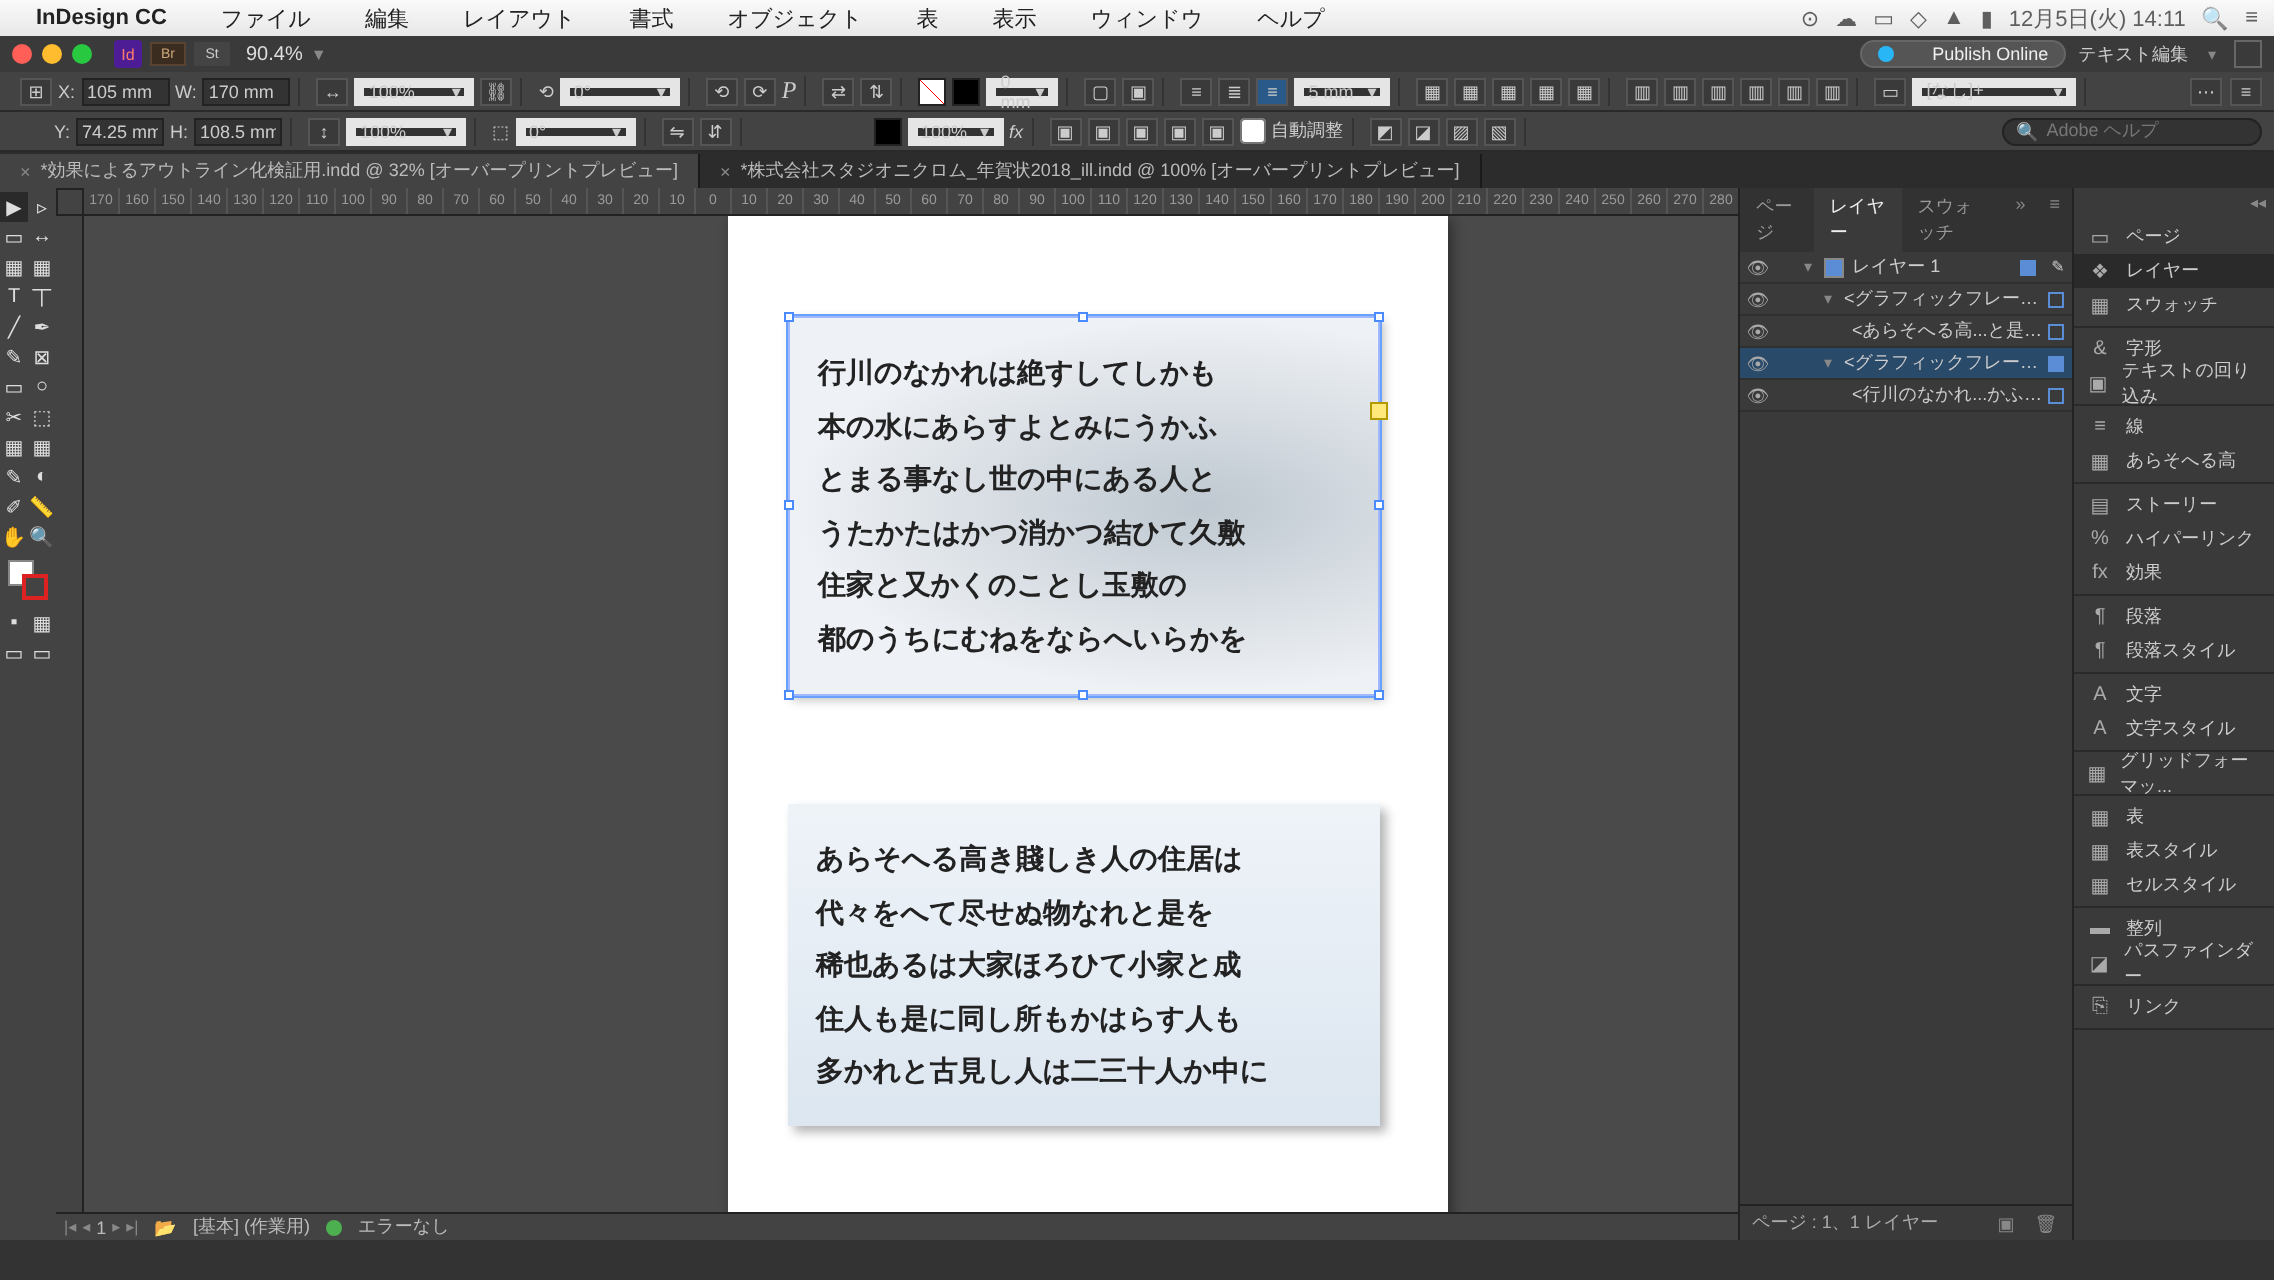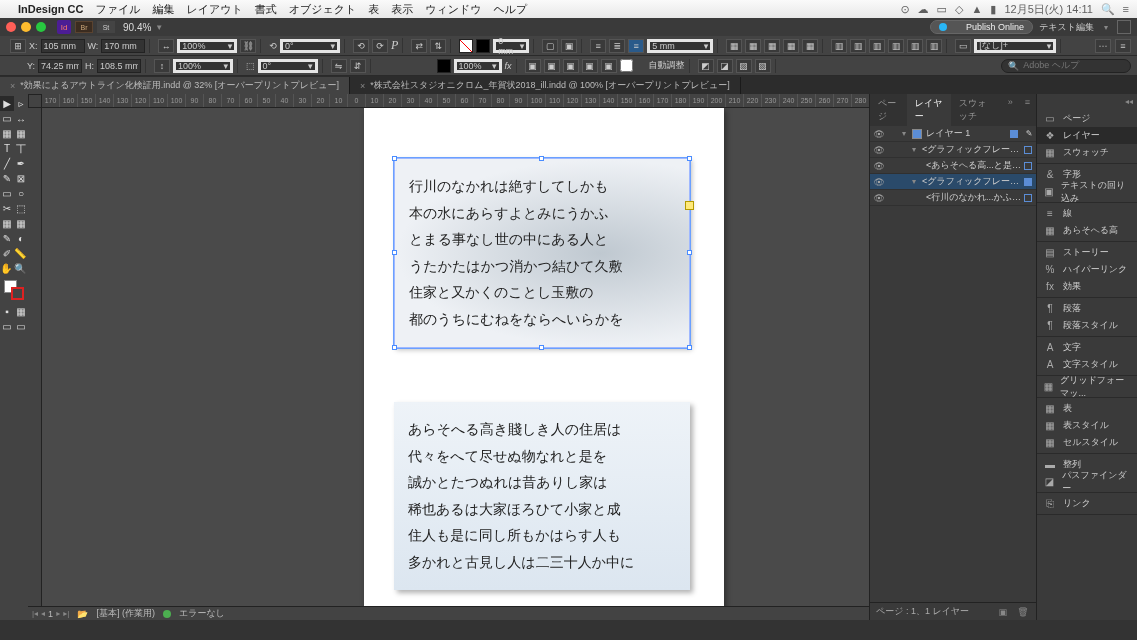--- a/index.html
+++ b/index.html
@@ -2,21 +2,21 @@
 <html><head>
 <meta charset="utf-8">
 <style>
 * { margin:0; padding:0; box-sizing:border-box; font-family:"Hiragino Sans","Meiryo",sans-serif; }
 body { background:#333; color:#ccc; font-size:10px; width:1137px; height:640px; overflow:hidden; position:relative; }
 
 
 .mac-menu { height:18px; background:linear-gradient(#fafafa,#e8e8e8); display:flex; align-items:center; font-size:11px; color:#222; padding:0 8px; }
 .mac-menu .apple { font-size:13px; margin-right:10px; }
 .mac-menu .app-name { font-weight:600; margin-right:12px; }
-.mac-menu .menu-item { margin-right:12px; cursor:default; }
+.mac-menu .menu-item { margin-right:12px; cursor:default;margin-left:15px; }
 .mac-menu .spacer { flex:1; }
 .mac-menu .status-icon { margin-left:8px; opacity:.7; font-size:11px; }
 
 
 .traffic-row { height:18px; background:#3a3a3a; display:flex; align-items:center; padding:0 6px; }
 .traffic { width:10px; height:10px; border-radius:50%; margin-right:5px; }
 .red{background:#ff5f57}.yellow{background:#febc2e}.green{background:#28c840}
 .traffic-row .doc-icon{margin-left:6px;width:14px;height:14px;background:#4c1d95;border-radius:2px;display:flex;align-items:center;justify-content:center;font-size:8px;color:#ff7b6b}
 .traffic-row .br{margin-left:4px;width:18px;height:12px;background:#3b2c20;border:1px solid #5a4330;font-size:7px;display:flex;align-items:center;justify-content:center;color:#c9a578}
 .traffic-row .st{margin-left:4px;width:18px;height:12px;background:#444;font-size:7px;display:flex;align-items:center;justify-content:center}
@@ -26,21 +26,21 @@
 .publish-btn{background:#555;border:1px solid #666;padding:1px 8px;border-radius:9px;font-size:9px;color:#eee;display:flex;align-items:center;gap:19px}
 .pub-dot{width:8px;height:8px;border-radius:50%;background:#29b6f6}
 .edit-label{font-size:9px;color:#ccc;}
 .bar-icon{width:14px;height:14px;border:1px solid #666;margin-left:3px}
 
 
 .ctrl { background:#434343; border-bottom:1px solid #2a2a2a; height:20px; display:flex; align-items:center; padding:0 6px; font-size:9px; color:#ccc; gap:4px; }
 .ctrl .seg{display:flex;align-items:center;gap:3px;padding:0 4px;border-right:1px solid #333}
 .ctrl input.num{width:44px;height:14px;background:#333;border:1px solid #222;color:#ccc;font-size:9px;padding:0 2px}
 .ctrl .icon-box{width:16px;height:14px;border:1px solid #555;background:#3a3a3a;display:flex;align-items:center;justify-content:center;font-size:9px}
-.ctrl .dd{width:60px;height:14px;background:#333;border:3px solid #e5e5e5;font-size:9px;padding:0 2px;display:flex;align-items:center;justify-content:space-between}
+.ctrl .dd{width:60px;height:14px;background:#333;border:5px solid #e5e5e5;font-size:9px;padding:0 2px;display:flex;align-items:center;justify-content:space-between}
 .ctrl .swatch{width:14px;height:14px;border:1px solid #222}
 .ctrl .search-box{width:130px;height:14px;background:#333;border:1px solid #222;border-radius:7px;font-size:9px;color:#777;padding:0 6px;display:flex;align-items:center}
 
 
 .doc-tabs{height:18px;background:#2c2c2c;display:flex;align-items:flex-end;font-size:9px;color:#bbb}
 .doc-tab{padding:2px 10px;border-right:1px solid #1a1a1a;display:flex;align-items:center;gap:5px}
 .doc-tab.active{background:#434343}
 .doc-tab .x{color:#888;font-size:9px}
 
 
@@ -54,21 +54,21 @@
 .fillstroke .s{position:absolute;bottom:0;right:0;width:13px;height:13px;background:#434343;border:2px solid #d22;}
 
 
 .canvas-wrap{flex:1;background:#4a4a4a;position:relative;overflow:hidden}
 .ruler-h{position:absolute;top:0;left:14px;right:0;height:14px;background:#434343;border-bottom:1px solid #222;font-size:7px;color:#999;overflow:hidden;white-space:nowrap}
 .ruler-h span{display:inline-block;width:18px;text-align:center;border-right:1px solid #555;height:14px;line-height:14px}
 .ruler-v{position:absolute;top:14px;left:0;width:14px;bottom:14px;background:#434343;border-right:1px solid #222}
 .ruler-corner{position:absolute;top:0;left:0;width:14px;height:14px;background:#434343;border:1px solid #222}
 .canvas-inner{position:absolute;top:14px;left:14px;right:0;bottom:14px;background:#4a4a4a;overflow:hidden}
 .page{position:absolute;top:0;left:322px;width:360px;height:528px;background:#fff;box-shadow:2px 2px 6px rgba(0,0,0,.4)}
-.text-frame{position:absolute;left:30px;width:296px;padding:14px;font-size:14px;line-height:1.9;color:#222;font-weight:400}
+.text-frame{position:absolute;left:30px;width:296px;padding:14px;font-size:14px;line-height:1.9;color:#222;font-weight:700}
 .tf1{top:50px;background:radial-gradient(ellipse at 70% 50%,#bfc8d0,#eef1f5 70%);border:1px solid #9fb8ff;box-shadow:2px 2px 5px rgba(0,0,0,.25)}
 .tf1::before{content:"";position:absolute;inset:-2px;border:1px solid #6aa0ff;pointer-events:none}
 .handle{position:absolute;width:5px;height:5px;background:#fff;border:1px solid #4a8cff}
 .tf1 .h1{top:-3px;left:-3px}.tf1 .h2{top:-3px;left:50%;margin-left:-3px}.tf1 .h3{top:-3px;right:-3px}
 .tf1 .h4{top:50%;left:-3px;margin-top:-3px}.tf1 .h5{top:50%;right:-3px;margin-top:-3px}
 .tf1 .h6{bottom:-3px;left:-3px}.tf1 .h7{bottom:-3px;left:50%;margin-left:-3px}.tf1 .h8{bottom:-3px;right:-3px}
 .tf1 .port{position:absolute;width:9px;height:9px;background:#ffe97a;border:1px solid #b39a00;right:-5px;top:42px}
 .tf2{top:294px;background:linear-gradient(#eef3f8,#dce6f0);box-shadow:3px 3px 5px rgba(0,0,0,.3)}
 .bottom-bar{position:absolute;left:0;right:0;bottom:0;height:14px;background:#434343;border-top:1px solid #222;display:flex;align-items:center;font-size:9px;color:#bbb;padding:0 4px;gap:8px}
 .bottom-bar .pg{display:flex;align-items:center;gap:3px}
@@ -192,21 +192,21 @@
       </div>
   </div>
   <div class="seg">
     <div class="icon-box">▢</div>
     <div class="icon-box">▣</div>
   </div>
   <div class="seg">
     <div class="icon-box">≡</div>
     <div class="icon-box">≣</div>
     <div class="icon-box" style="background:#2a5a8a">≡</div>
-    <div class="dd" style="width:66px">
+    <div class="dd" style="width:48px">
         <span>5 mm</span>
         <span>▾</span>
       </div>
   </div>
   <div class="seg">
     <div class="icon-box">▦</div>
     <div class="icon-box">▦</div>
     <div class="icon-box">▦</div>
     <div class="icon-box">▦</div>
     <div class="icon-box">▦</div>
@@ -265,21 +265,21 @@
         <span>▾</span>
       </div>
     <span style="font-style:italic">fx</span>
   </div>
   <div class="seg">
     <div class="icon-box">▣</div>
     <div class="icon-box">▣</div>
     <div class="icon-box">▣</div>
     <div class="icon-box">▣</div>
     <div class="icon-box">▣</div>
-    <label style="display:flex;align-items:flex-end;gap:16px">
+    <label style="display:flex;align-items:flex-end;gap:3px">
         <input type="checkbox" style="">
         <span>自動調整</span>
       </label>
   </div>
   <div class="seg">
     <div class="icon-box">◩</div>
     <div class="icon-box">◪</div>
     <div class="icon-box">▨</div>
     <div class="icon-box">▧</div>
   </div>
@@ -382,21 +382,20 @@
           <div>行川のなかれは絶すしてしかも</div>
           <div>本の水にあらすよとみにうかふ</div>
           <div>とまる事なし世の中にある人と</div>
           <div>うたかたはかつ消かつ結ひて久敷</div>
           <div>住家と又かくのことし玉敷の</div>
           <div>都のうちにむねをならへいらかを</div>
         </div>
         <div class="text-frame tf2">
           <div>あらそへる高き賤しき人の住居は</div>
           <div>代々をへて尽せぬ物なれと是を</div>
-          <div>誠かとたつぬれは昔ありし家は</div>
           <div>稀也あるは大家ほろひて小家と成</div>
           <div>住人も是に同し所もかはらす人も</div>
           <div>多かれと古見し人は二三十人か中に</div>
         </div>
       </div>
     </div>
     <div class="bottom-bar">
       <div class="pg">
           <span class="tri">|◂</span>
           <span class="tri">◂</span>

